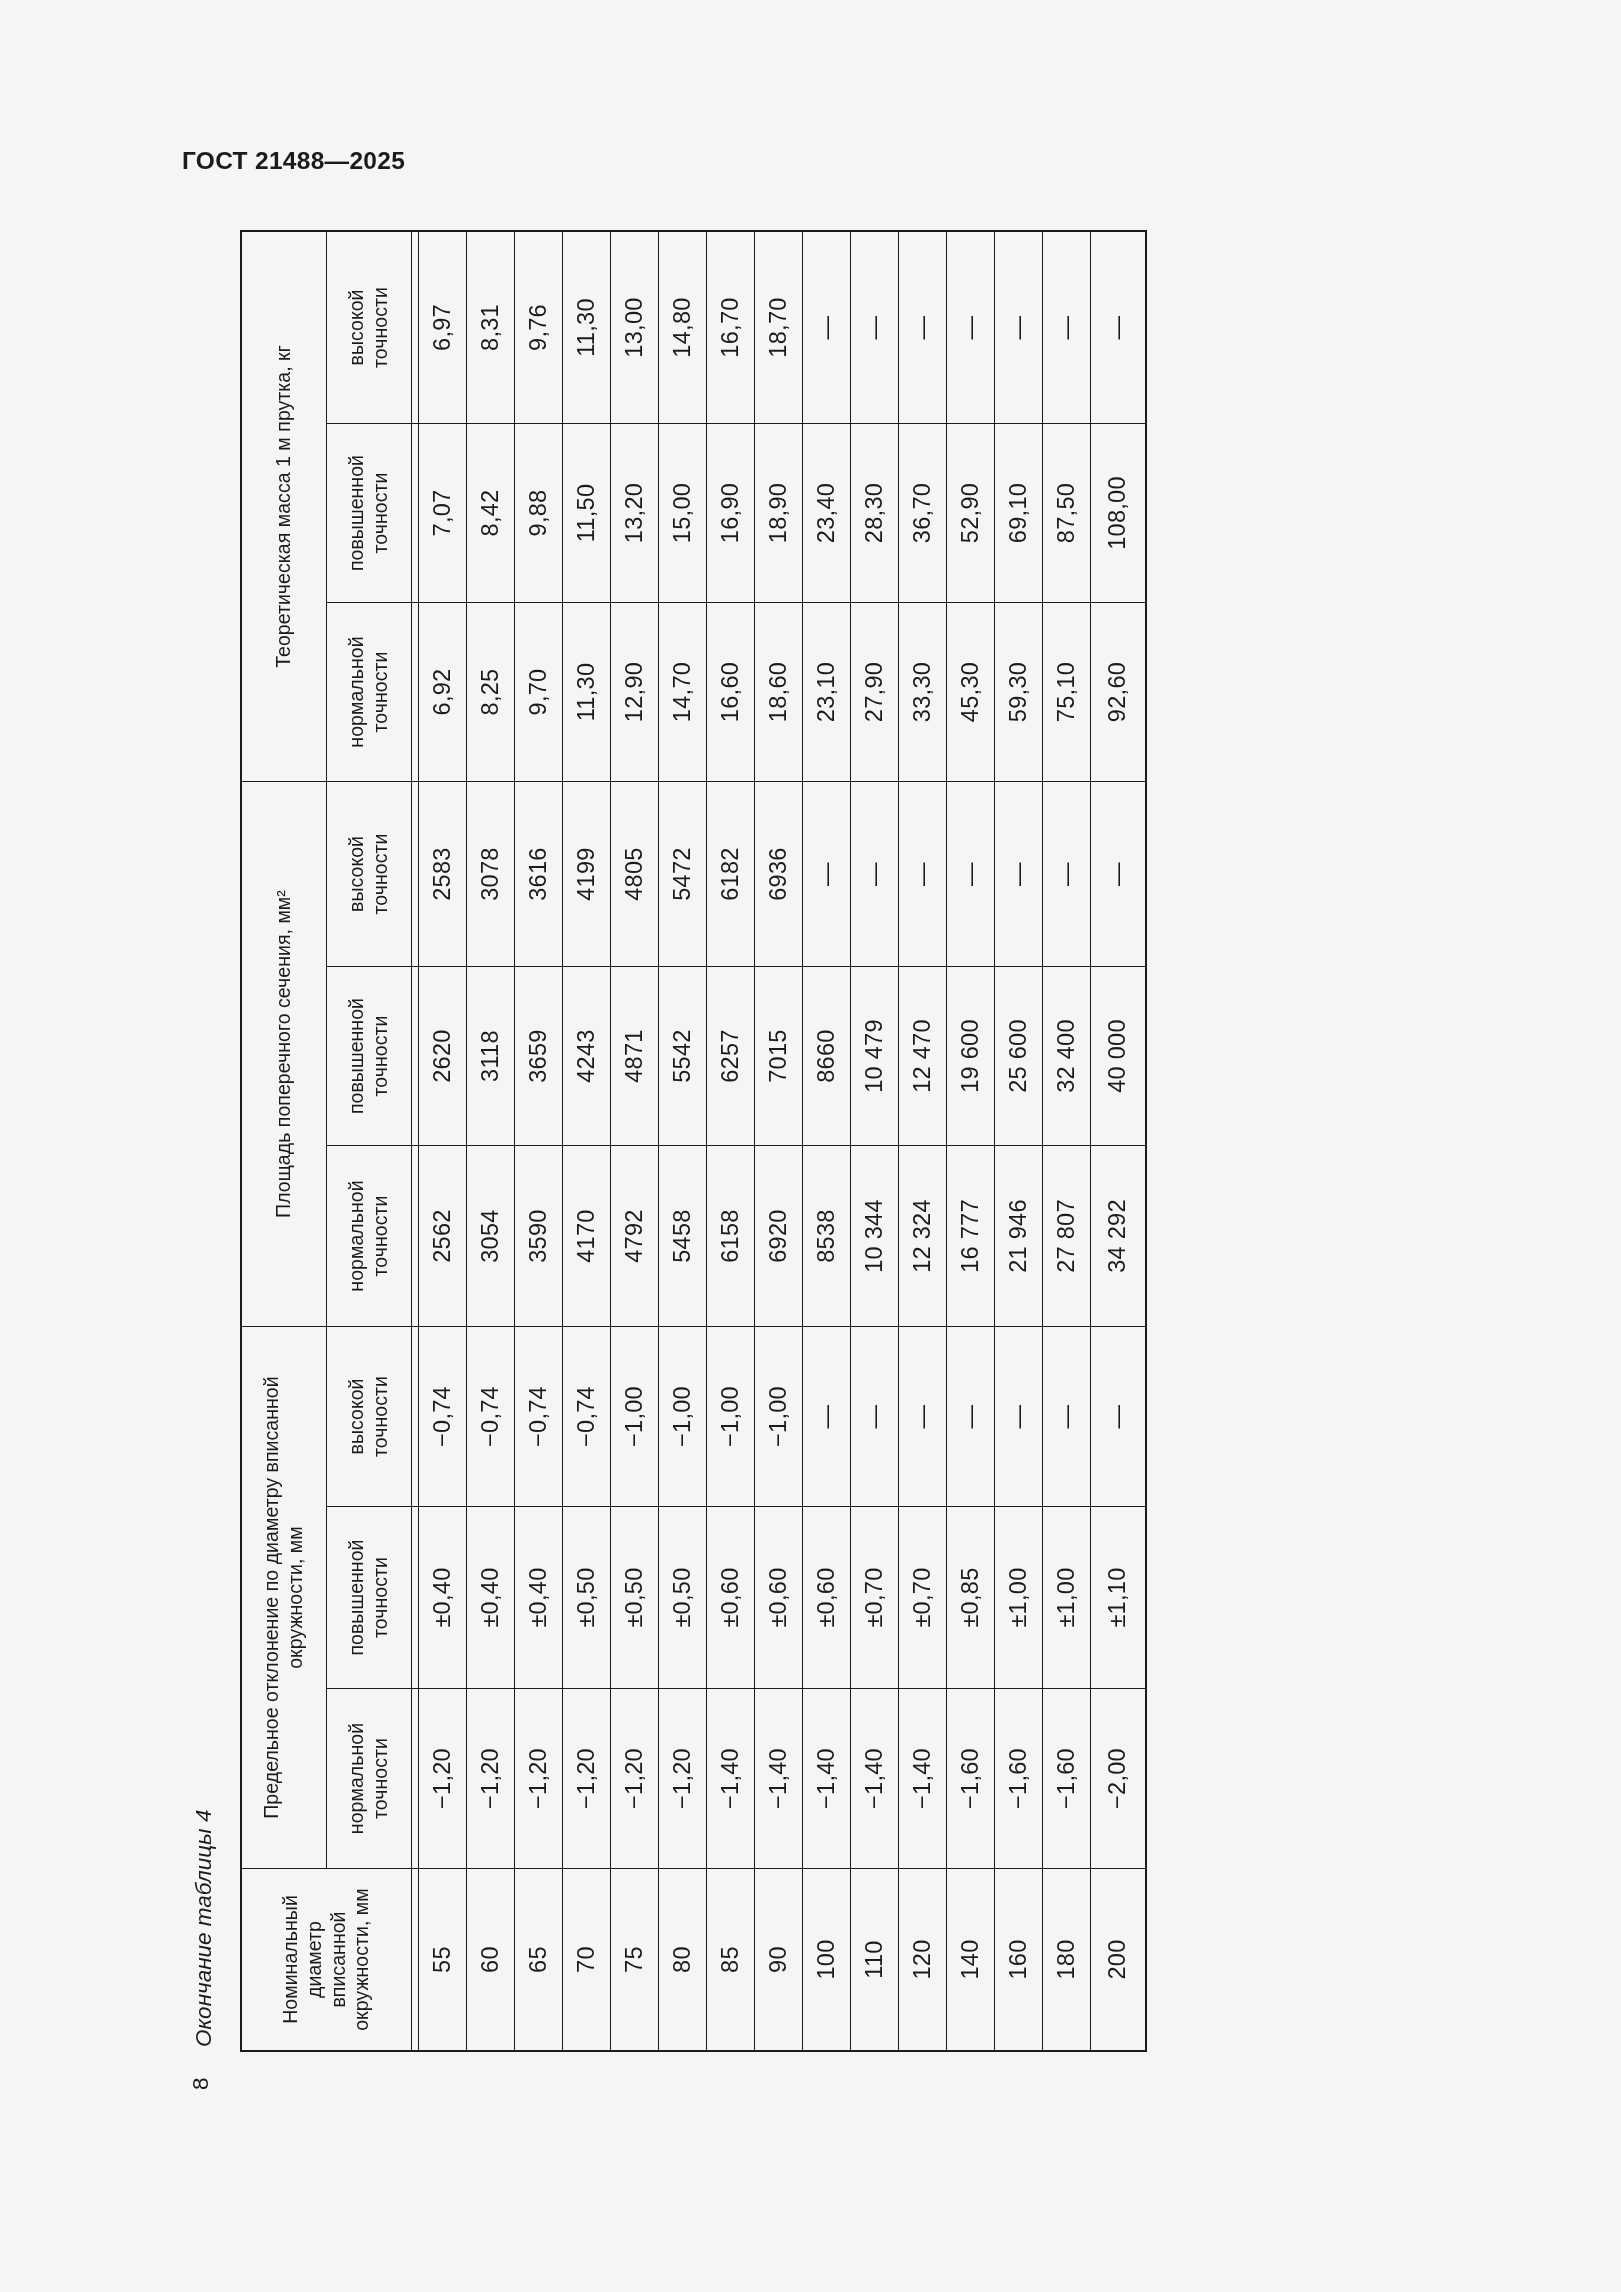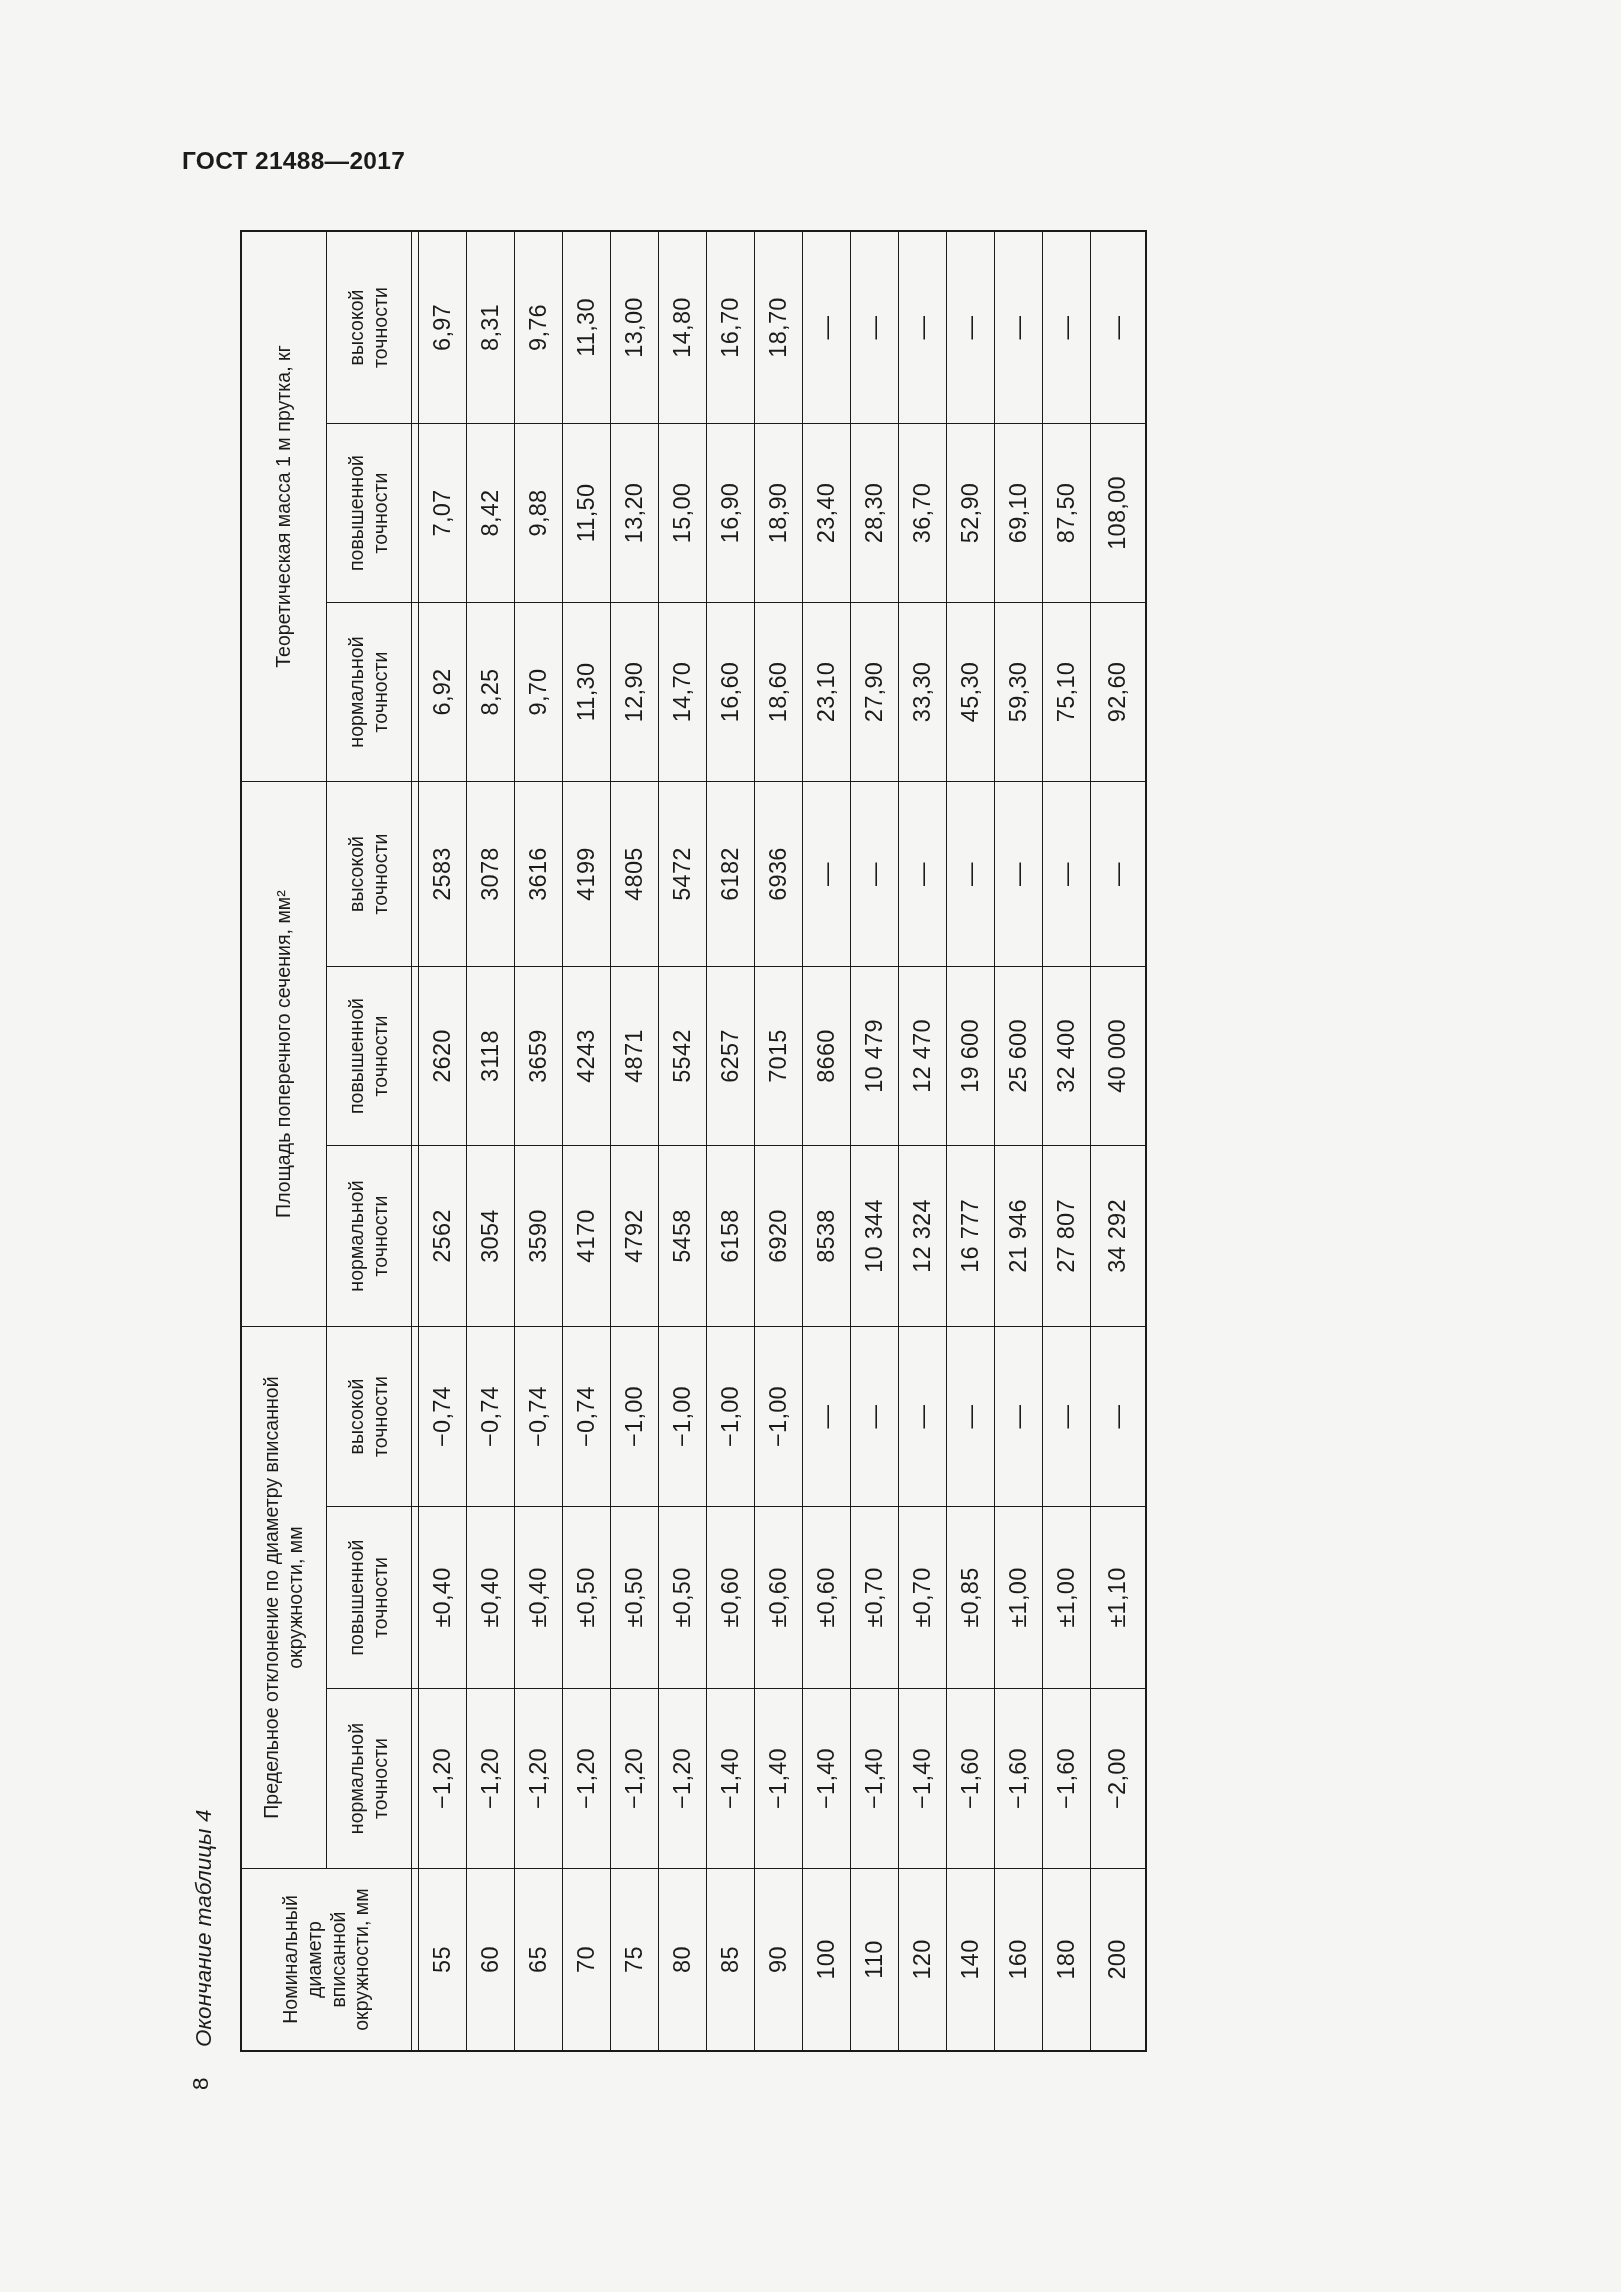--- a/index.html
+++ b/index.html
@@ -45,21 +45,21 @@
   .pageno-wrap{position:absolute;left:188px;top:2070px;width:25.5px;height:27.4px;}
   .pageno-wrap>span{
     display:block;width:27.4px;height:25.5px;line-height:25.5px;
     transform:rotate(-90deg) translateX(-27.4px);transform-origin:0 0;
     font-size:22.5px;text-align:center;
   }
 </style>
 </head>
 <body>
 
-<div class="doc-header">ГОСТ 21488—2017</div>
+<div class="doc-header">ГОСТ 21488—2025</div>
 
 <div class="table-wrap">
   <div id="grid">
     <div class="cell head no-bottom" style="grid-column:1;grid-row:1/3">Номинальный
 диаметр
 вписанной
 окружности, мм</div>
     <div class="cell head" style="grid-column:2/5;grid-row:1">Предельное отклонение по диаметру вписанной
 окружности, мм</div>
     <div class="cell head" style="grid-column:5/8;grid-row:1">Площадь поперечного сечения, мм²</div>

